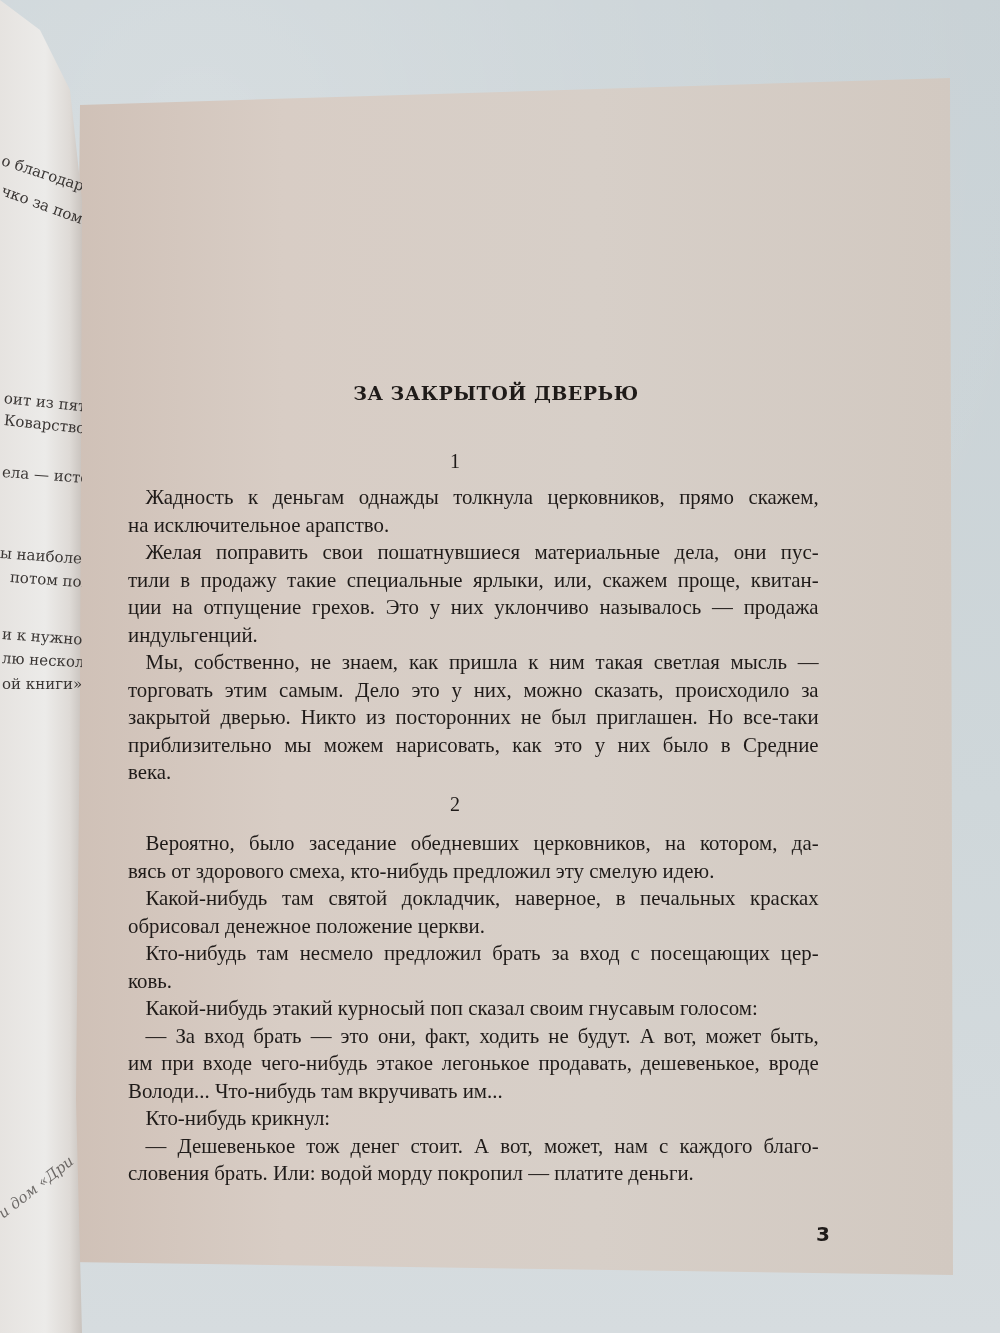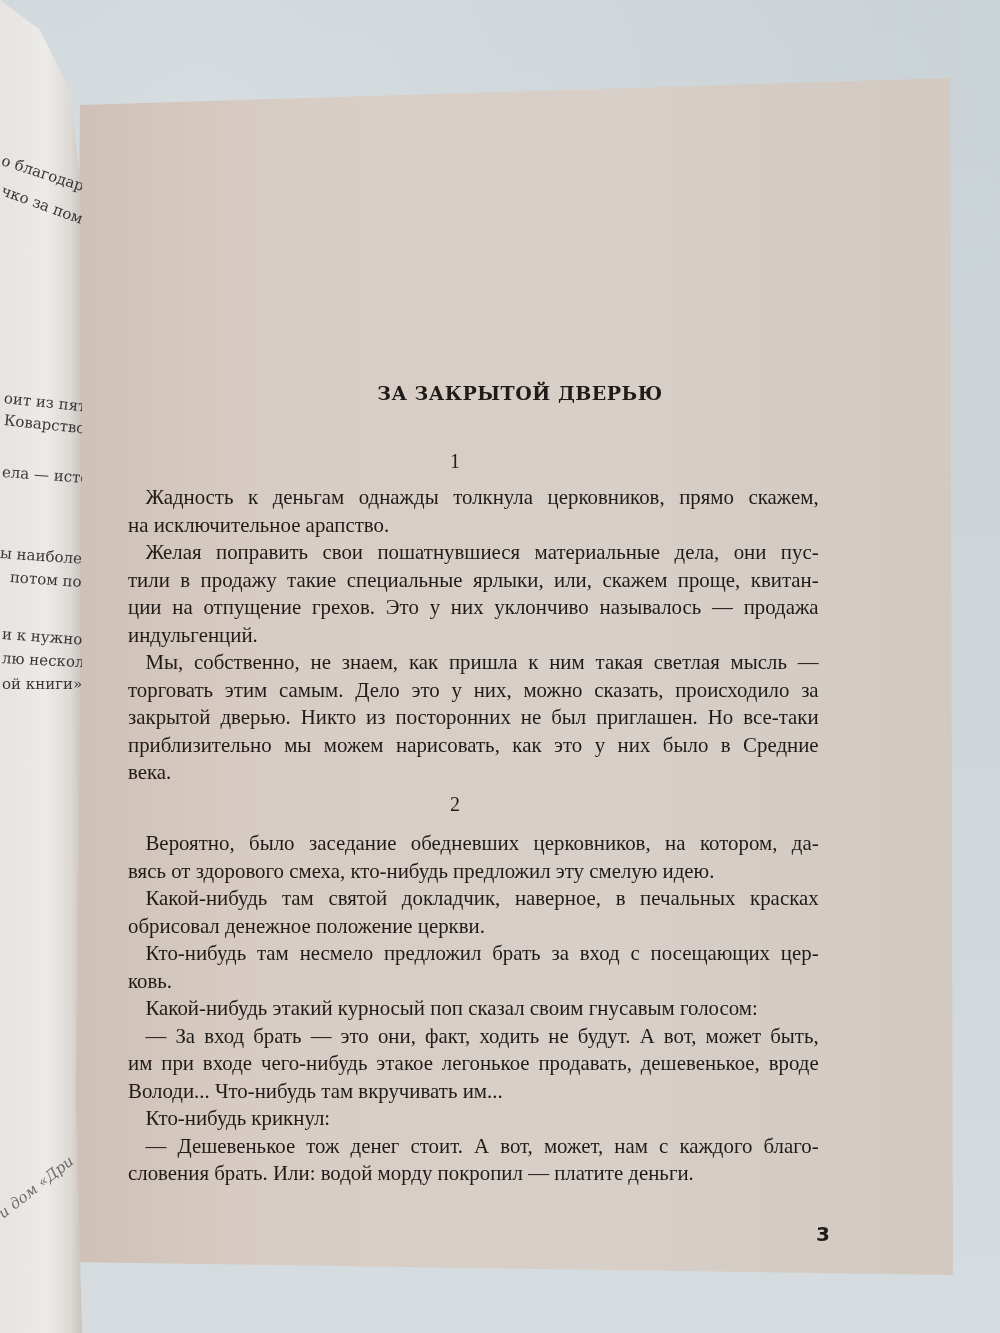--- a/index.html
+++ b/index.html
@@ -25,21 +25,21 @@
     clip-path: polygon(0 0, 40px 30px, 70px 90px, 82px 200px, 80px 700px, 76px 1100px, 82px 1333px, 0 1333px);
   }
   .left-text {
     position: absolute; left: 0; top: 0; width: 82px; height: 1333px;
     color: #3a3634; font-size: 15px; line-height: 20px; overflow: hidden;
   }
   .left-text span { position: absolute; white-space: nowrap; }
   .content { position: absolute; left: 0; top: 0; width: 1000px; height: 1333px; color: #1f1b19; }
   .title {
     position: absolute; left: 0; width: 900px; top: 382px; text-align: center;
-    font-weight: bold; font-size: 19px; letter-spacing: 0.5px; padding-left: 70px;
+    font-weight: bold; font-size: 19px; letter-spacing: 0.5px; padding-left: 46px;
     font-family: "DejaVu Serif", serif;
   }
   .section-num {
     position: absolute; width: 900px; left: 5px; text-align: center;
     font-size: 20px; font-family: "Liberation Serif", serif;
   }
   .para-block {
     position: absolute; left: 128px; width: 712px;
     font-family: "Liberation Serif", serif; font-size: 21.5px; line-height: 27.5px;
     transform: scaleX(0.97); transform-origin: left top;

